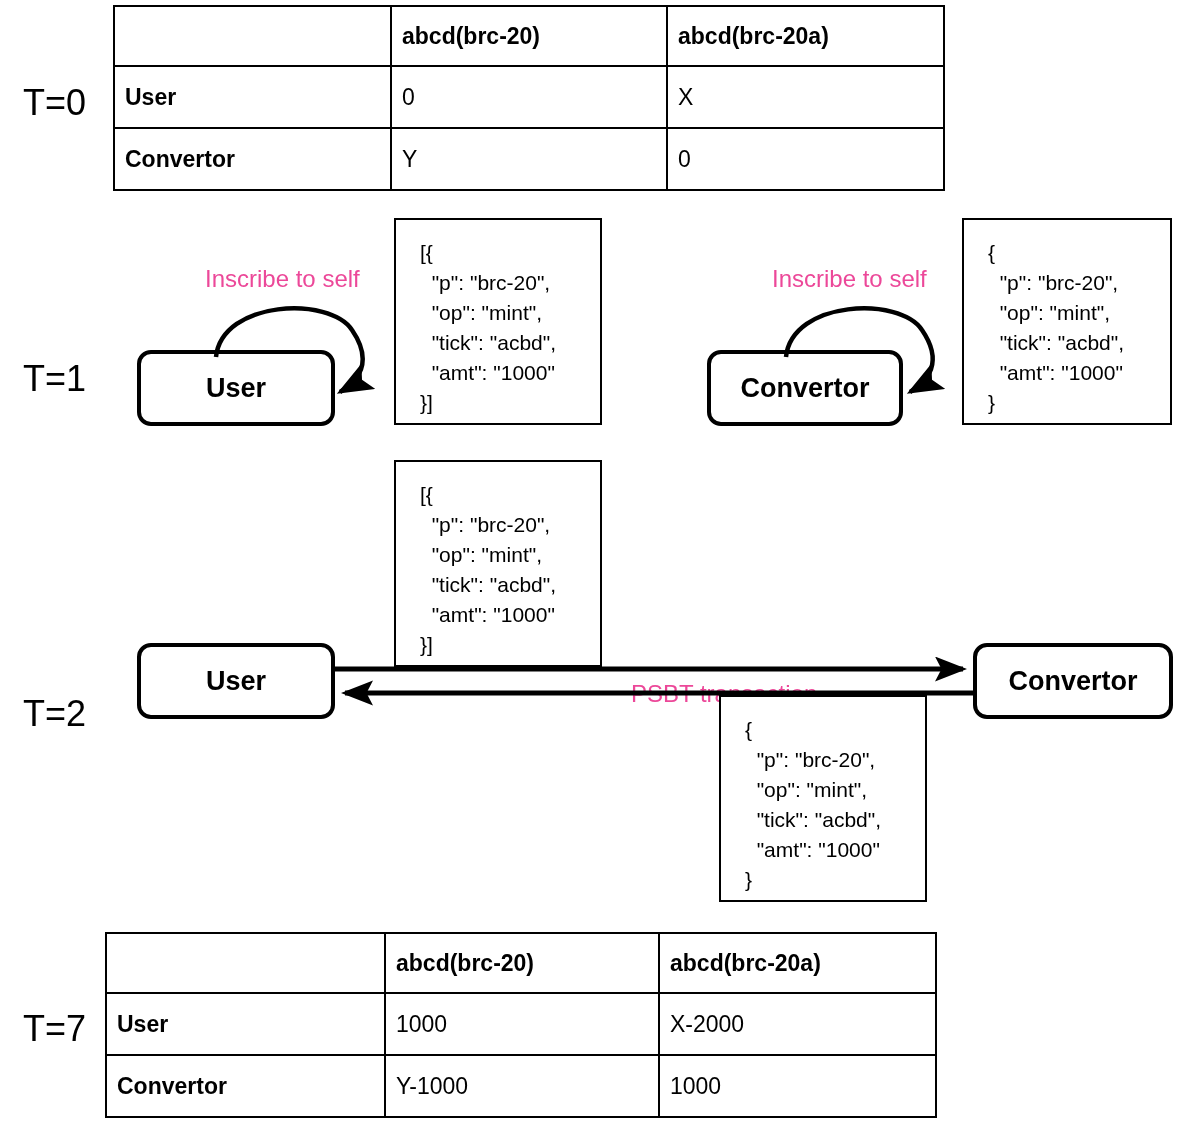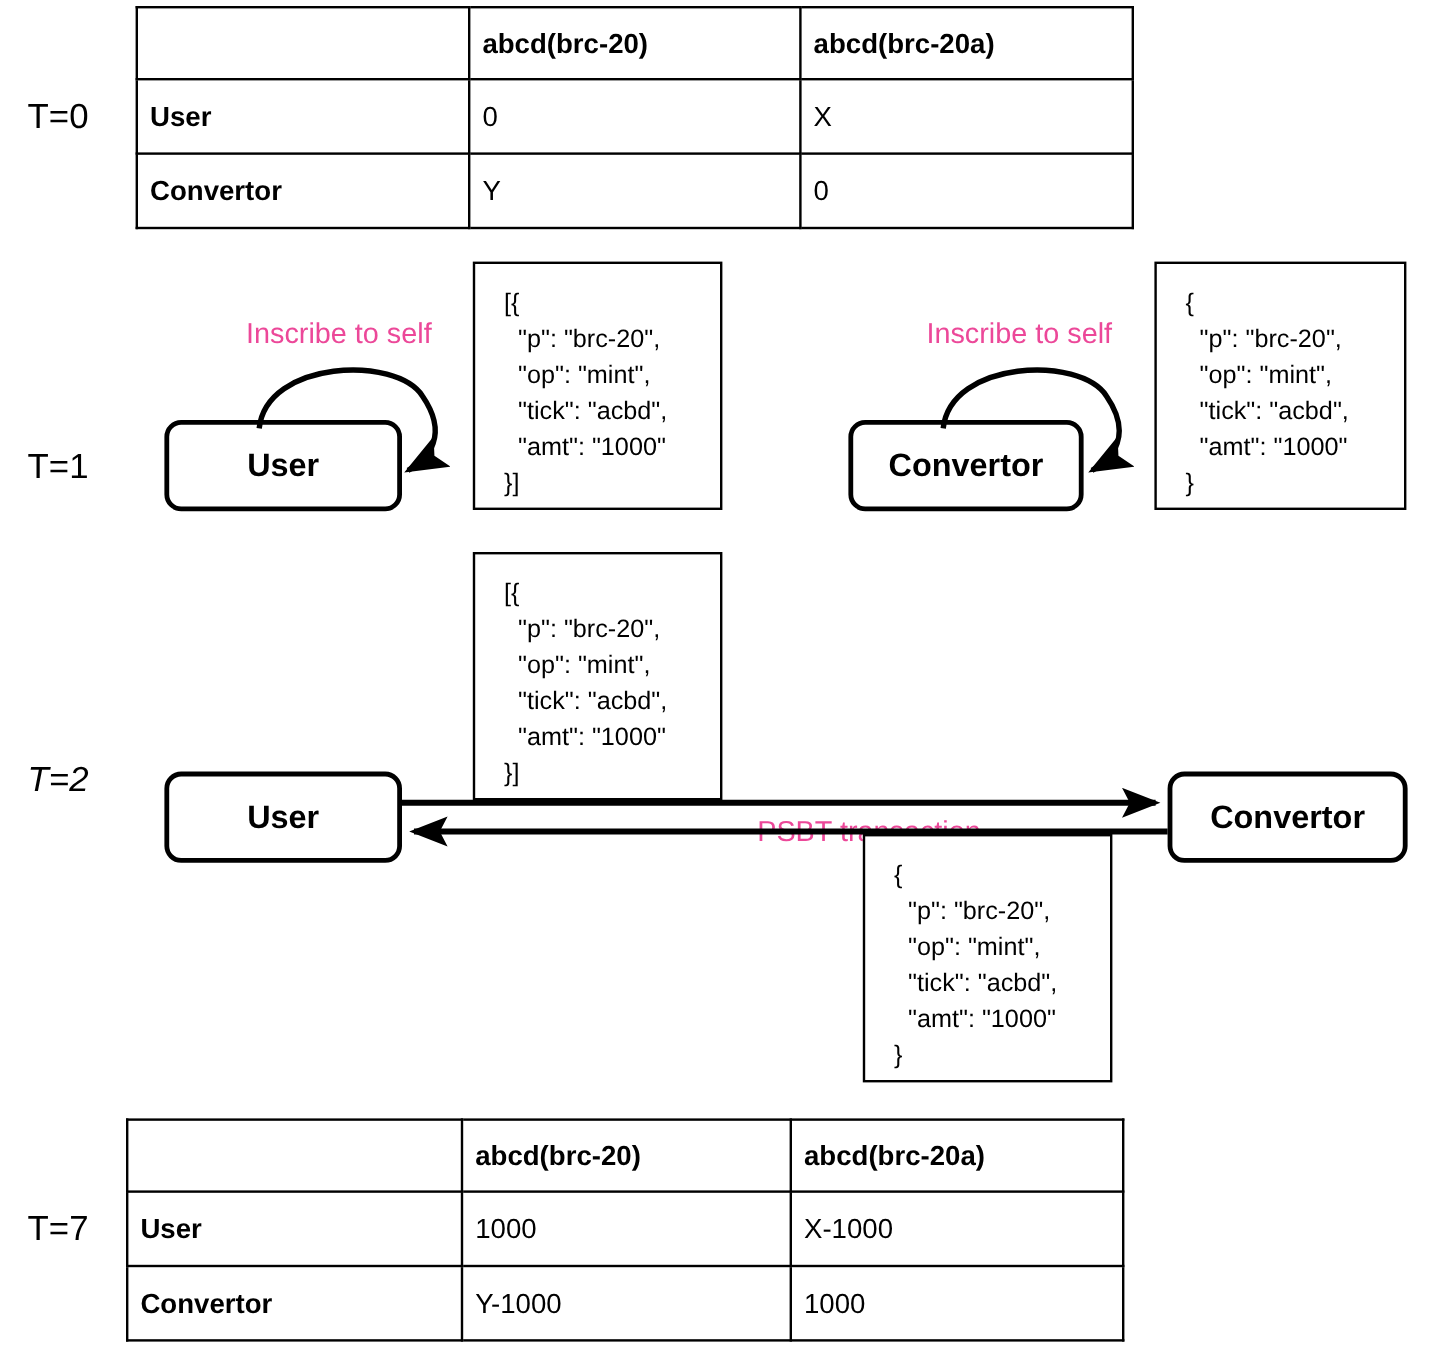--- a/index.html
+++ b/index.html
@@ -15,21 +15,21 @@
     position: relative;
     width: 1200px;
     height: 1124px;
     background: #ffffff;
     overflow: hidden;
   }
 
   
   .time-label {
     position: absolute;
-    font-size: 29px;
+    font-size: 36px;
     font-weight: 400;
     color: #000;
     letter-spacing: 0px;
     white-space: nowrap;
   }
 
   
   .balance-table {
     position: absolute;
     border-collapse: collapse;
@@ -123,21 +123,21 @@
       <td class="val">X</td>
     </tr>
     <tr class="body-row">
       <td class="rowlabel">Convertor</td>
       <td class="val">Y</td>
       <td class="val">0</td>
     </tr>
   </tbody>
     </table>
 
-  <div class="time-label" style="left:23px; top:373px;">T=1</div>
+  <div class="time-label" style="left:23px; top:358px;">T=1</div>
 
   <div class="caption" style="left:205px; top:265px;">Inscribe to self</div>
 
   <div class="actor-box" style="left:137px; top:350px; width:198px; height:76px;">User</div>
 
   <div class="code-box" style="left:394px; top:218px; width:208px; height:207px;">[{
   "p": "brc-20",
   "op": "mint",
   "tick": "acbd",
   "amt": "1000"
@@ -147,21 +147,21 @@
 
   <div class="actor-box" style="left:707px; top:350px; width:196px; height:76px;">Convertor</div>
 
   <div class="code-box" style="left:962px; top:218px; width:210px; height:207px;">{
   "p": "brc-20",
   "op": "mint",
   "tick": "acbd",
   "amt": "1000"
 }</div>
 
-  <div class="time-label" style="left:23px; top:634px;font-style:italic;">T=2</div>
+  <div class="time-label" style="left:23px; top:693px;">T=2</div>
 
   <div class="code-box" style="left:394px; top:460px; width:208px; height:207px;">[{
   "p": "brc-20",
   "op": "mint",
   "tick": "acbd",
   "amt": "1000"
 }]</div>
 
   <div class="actor-box" style="left:137px; top:643px; width:198px; height:76px;">User</div>
 
@@ -181,21 +181,21 @@
   <table class="balance-table" style="left:105px; top:932px; width:764px;">
     <tbody>
         <tr class="header-row">
       <td class="hdr" style="width:257px;"></td>
       <td class="hdr" style="width:252px;">abcd(brc-20)</td>
       <td class="hdr" style="width:255px;">abcd(brc-20a)</td>
     </tr>
     <tr class="body-row">
       <td class="rowlabel">User</td>
       <td class="val">1000</td>
-      <td class="val">X-1000</td>
+      <td class="val">X-2000</td>
     </tr>
     <tr class="body-row">
       <td class="rowlabel">Convertor</td>
       <td class="val">Y-1000</td>
       <td class="val">1000</td>
     </tr>
   </tbody>
     </table>
 
   <svg class="arrow-layer" viewBox="0 0 1200 1124">

